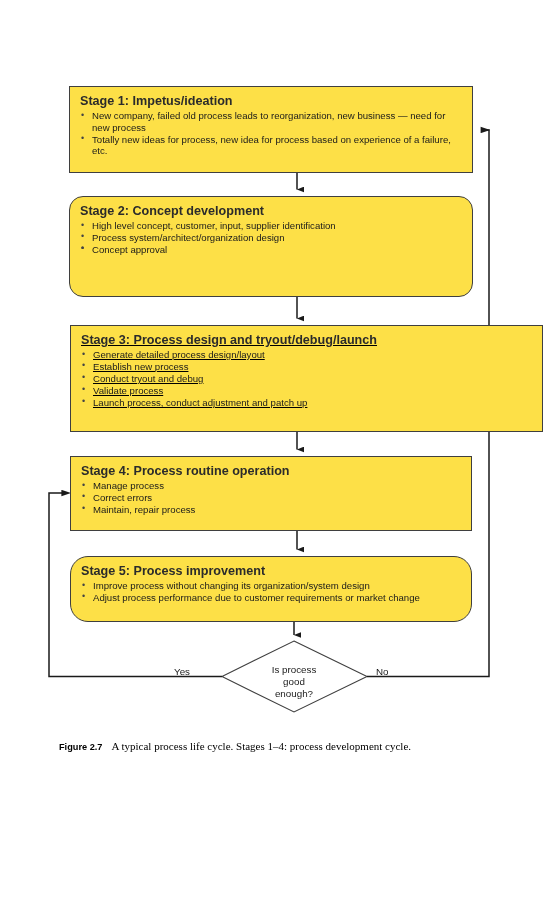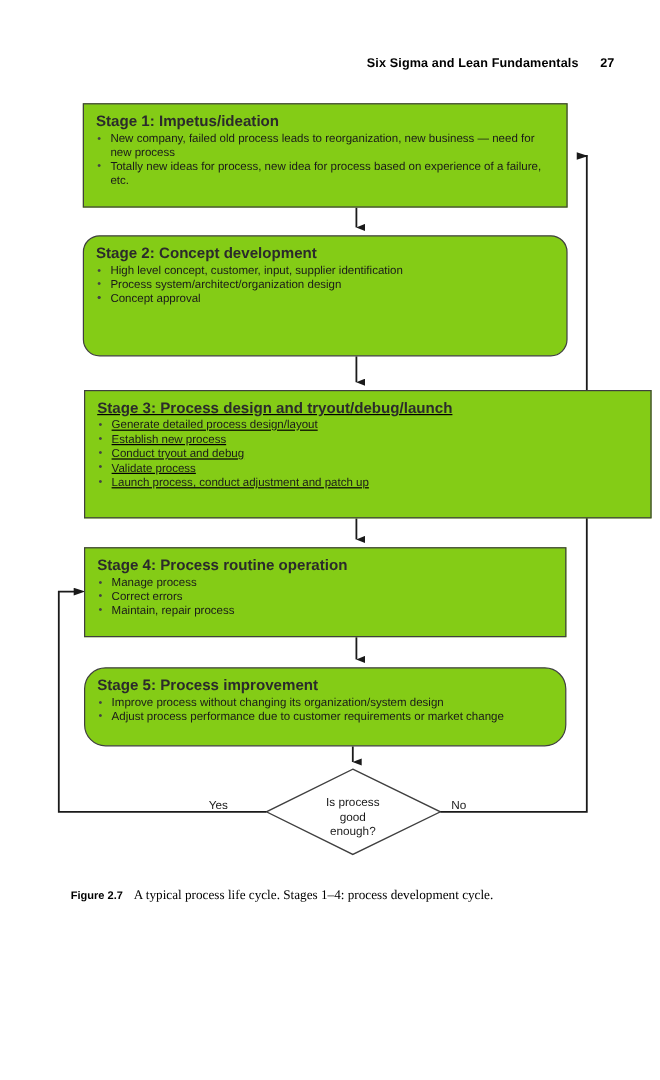--- a/index.html
+++ b/index.html
@@ -47,21 +47,21 @@
     top: 0;
     width: 550px;
     height: 900px;
   }
 
   
   .stage-box {
     position: absolute;
     box-sizing: border-box;
     border: 1.1px solid #3f3f3f;
-    background: #84cc16;
+    background: #fde047;
   }
   .stage-title {
     font-size: 12.6px;
     font-weight: bold;
     color: #2b2b2b;
     line-height: 15px;
     margin: 0;
     padding: 0;
     white-space: nowrap;
   }
@@ -125,23 +125,20 @@
     font-family: "Liberation Serif", serif;
     font-size: 11px;
     margin-left: 9px;
   }
 </style>
 </head>
 <body>
 
 <div id="page">
 
-  <div class="runhead">
-    <span class="title">Six Sigma and Lean Fundamentals</span><span class="pageno">27</span>
-  </div>
 
   <svg id="diagram" viewBox="0 0 550 900">
     <defs>
       <marker id="arrowDown" markerWidth="10" markerHeight="10" refX="3" refY="7.4" orient="auto" markerUnits="userSpaceOnUse">
         <path d="M0,0 L6,0 L3,7.6 Z" fill="#1a1a1a"></path>
       </marker>
       <marker id="arrowLeft" markerWidth="11" markerHeight="10" refX="9.6" refY="3.2" orient="auto" markerUnits="userSpaceOnUse">
         <path d="M10,0 L10,6.4 L0.4,3.2 Z" fill="#1a1a1a"></path>
       </marker>
       <marker id="arrowRight" markerWidth="11" markerHeight="10" refX="1.2" refY="3.2" orient="auto" markerUnits="userSpaceOnUse">

